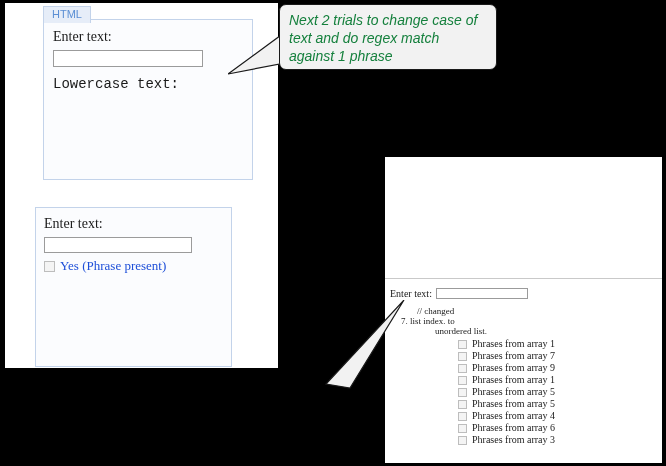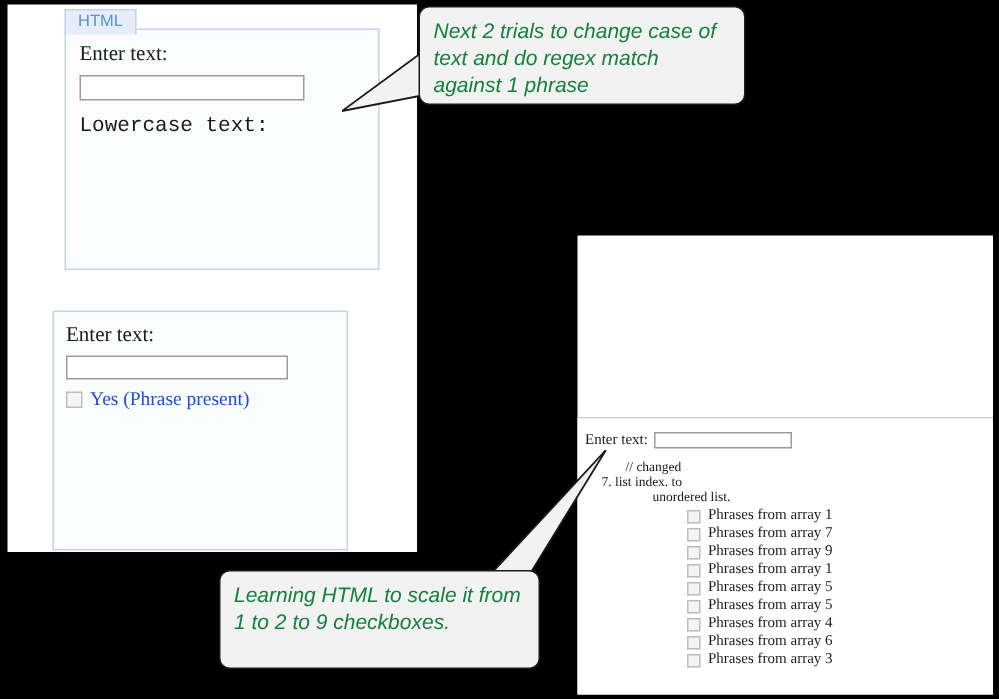--- a/index.html
+++ b/index.html
@@ -280,17 +280,14 @@
   </svg>
 
   <svg class="tail" id="tail2" viewBox="0 0 110 96">
     <polygon points="108,0 54,88 30,84" fill="#f2f2f2" stroke="#1a1a1a" stroke-width="1.2"></polygon>
   </svg>
 
   <div class="callout" id="callout1">
     <span>Next 2 trials to change case of text and do regex match against 1 phrase</span>
   </div>
 
-  <div class="callout" id="callout2">
-    <span>Learning HTML to scale it from 1 to 2 to 9 checkboxes.</span>
-  </div>
 
 </div>
 
 </body></html>

